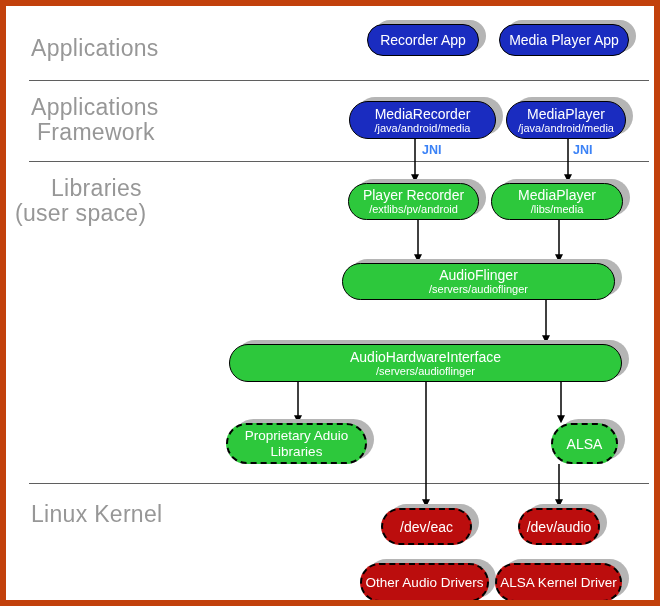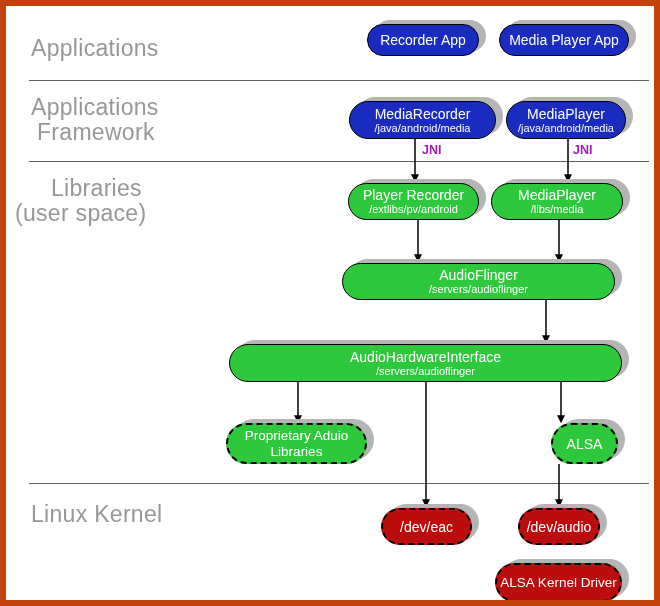--- a/index.html
+++ b/index.html
@@ -20,21 +20,21 @@
     border-radius:100px;color:#fff;text-align:center;
     box-shadow:7px -4px 0 var(--shadow);
   }
   .blue{background:var(--blue);}
   .green{background:var(--green);}
   .red{background:var(--red);}
   .dashed{border:2px dashed #000;}
   .title{font-size:14px;line-height:16px;white-space:nowrap;}
   .title.wrap{white-space:normal;font-size:13.5px;line-height:16px;padding:0 8px;}
   .path{font-size:11px;line-height:13px;white-space:nowrap;}
-  .jni{position:absolute;font-size:12.5px;font-weight:bold;color:#a21caf;}
+  .jni{position:absolute;font-size:12.5px;font-weight:bold;color:#3b82f6;}
 </style>
 </head>
 <body>
 
 <div class="stage">
 
   <div class="sec" style="left:25px;top:30px">Applications</div>
   <div class="sec" style="left:25px;top:89px">Applications</div>
   <div class="sec" style="left:31px;top:114px">Framework</div>
   <div class="sec" style="left:45px;top:170px">Libraries</div>
@@ -108,17 +108,20 @@
   <div class="pill green dashed" style="left:545px;top:417px;width:67px;height:41px">
     <div class="title">ALSA</div>
   </div>
 
   <div class="pill red dashed" style="left:375px;top:502px;width:91px;height:37px">
     <div class="title">/dev/eac</div>
   </div>
   <div class="pill red dashed" style="left:512px;top:502px;width:82px;height:37px">
     <div class="title">/dev/audio</div>
   </div>
+  <div class="pill red dashed" style="left:354px;top:557px;width:129px;height:39px">
+    <div class="title" style="font-size:13.5px">Other Audio Drivers</div>
+  </div>
   <div class="pill red dashed" style="left:489px;top:557px;width:127px;height:39px">
     <div class="title" style="font-size:13.5px">ALSA Kernel Driver</div>
   </div>
 
 </div>
 
 </body></html>

